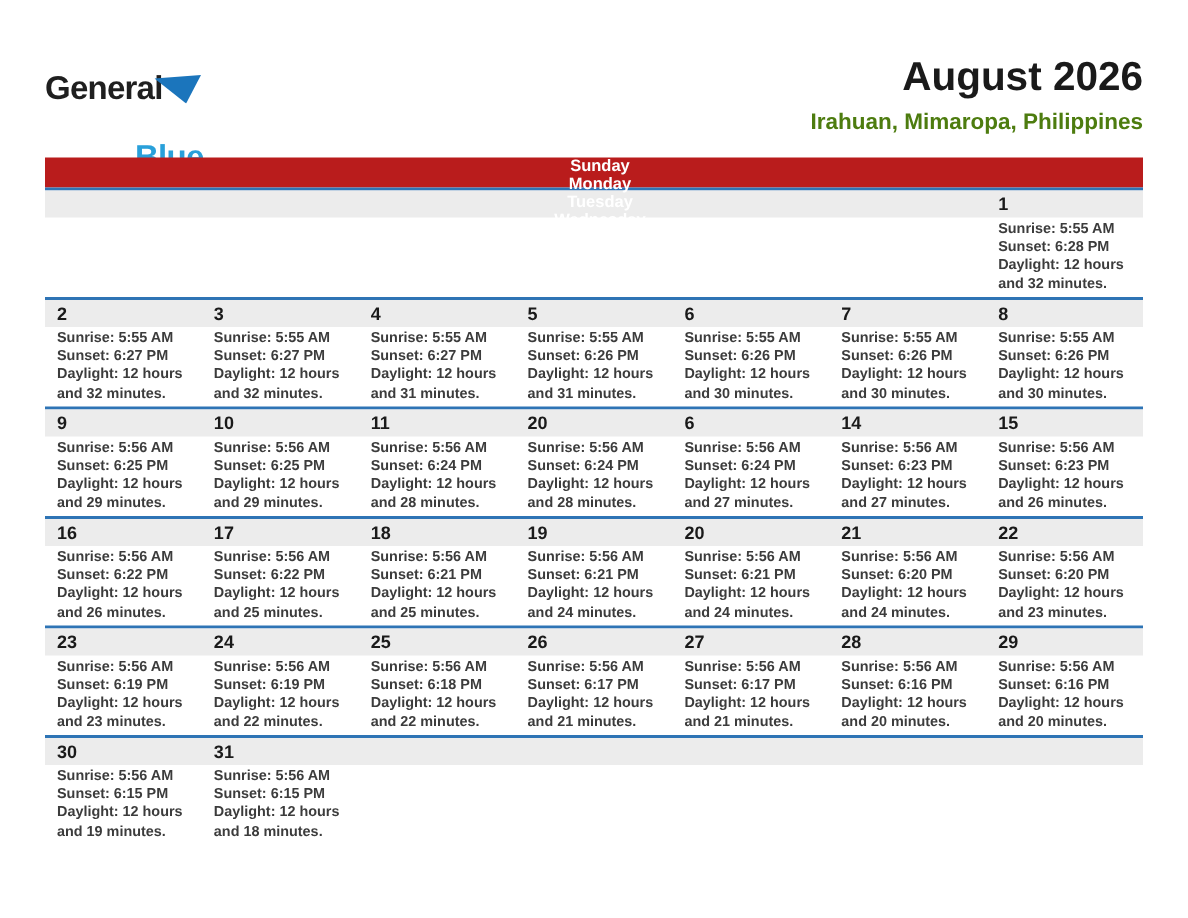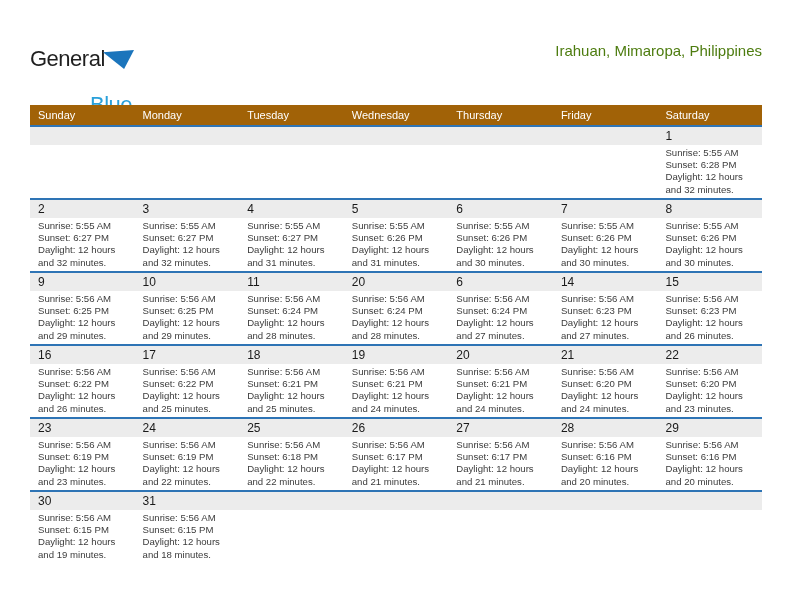--- a/index.html
+++ b/index.html
@@ -1,31 +1,31 @@
 <!DOCTYPE html>
 <html><head>
 <meta charset="utf-8">
 <style>
   html,body{margin:0;padding:0;background:#ffffff;}
   body{width:792px;height:612px;font-family:"Liberation Sans",sans-serif;}
   *{box-sizing:border-box;}
-  .page{position:relative;width:792px;height:612px;background:#ffffff;overflow:hidden;}
+  .page{position:relative;width:792px;height:612px;background:#ffffff;overflow:hidden;font-weight:bold;}
 
   
   .logo{position:absolute;left:30px;top:44px;width:120px;height:50px;}
   .logo-general{position:absolute;left:0;top:2px;font-size:22px;color:#1f1f1f;letter-spacing:-0.5px;}
   .logo-tri{position:absolute;left:73px;top:6px;width:31px;height:19px;}
   .logo-blue{position:absolute;left:60px;top:22px;font-size:22px;color:#29a0da;letter-spacing:-0.5px;margin-top:26px;}
   .title-block{position:absolute;right:30px;top:36px;text-align:right;}
   .month-title{font-size:27px;color:#1a1a1a;}
   .location{font-size:15px;color:#4d7c0f;margin-top:6px;}
 
   
   .calendar{position:absolute;left:30px;top:105px;width:732px;}
-  .weekday-row{display:flex;background:#a16207;height:20px;align-items:center;}
+  .weekday-row{display:flex;background:#b91c1c;height:20px;align-items:center;flex-direction:column;}
   .weekday-cell{flex:1;color:#ffffff;font-size:11px;padding-left:8px;}
   .week-row{border-top:2px solid #2e74b5;height:73px;}
   .day-strip{display:flex;background:#ececec;height:18px;}
   .day-num{flex:1;font-size:12px;color:#1a1a1a;padding-left:8px;line-height:18px;}
   .week-body{display:flex;height:53px;}
   .day-cell{flex:1;padding:2px 4px 12px 8px;overflow:hidden;}
   .detail-line{font-size:9.6px;line-height:12.2px;color:#3c3c3c;white-space:nowrap;}
 </style>
 </head>
 <body>
@@ -34,20 +34,21 @@
 
   <div class="logo">
     <span class="logo-general">General</span>
     <svg class="logo-tri" viewBox="0 0 100 100" preserveAspectRatio="none">
       <polygon points="0,12 100,0 68,100" fill="#1b75bc"></polygon>
     </svg>
     <span class="logo-blue">Blue</span>
   </div>
 
   <div class="title-block">
+    <div class="month-title">August 2026</div>
     <div class="location">Irahuan, Mimaropa, Philippines</div>
   </div>
 
   <div class="calendar">
     <div class="weekday-row" id="weekday-row">
         <div class="weekday-cell">Sunday</div>
         <div class="weekday-cell">Monday</div>
         <div class="weekday-cell">Tuesday</div>
         <div class="weekday-cell">Wednesday</div>
         <div class="weekday-cell">Thursday</div>

